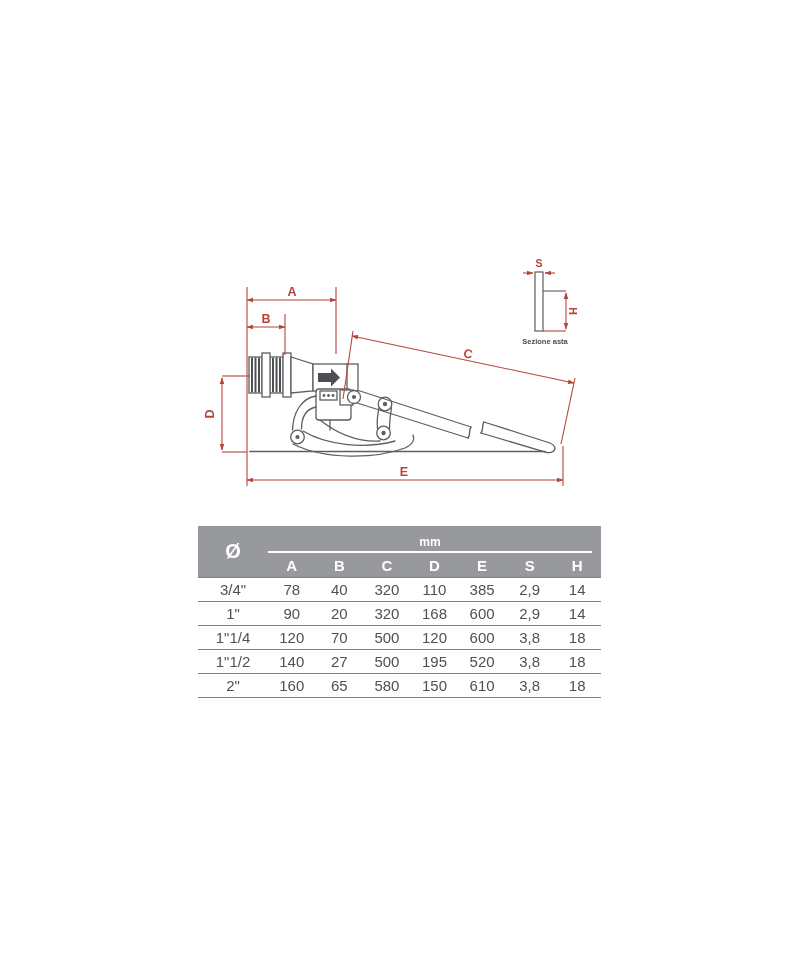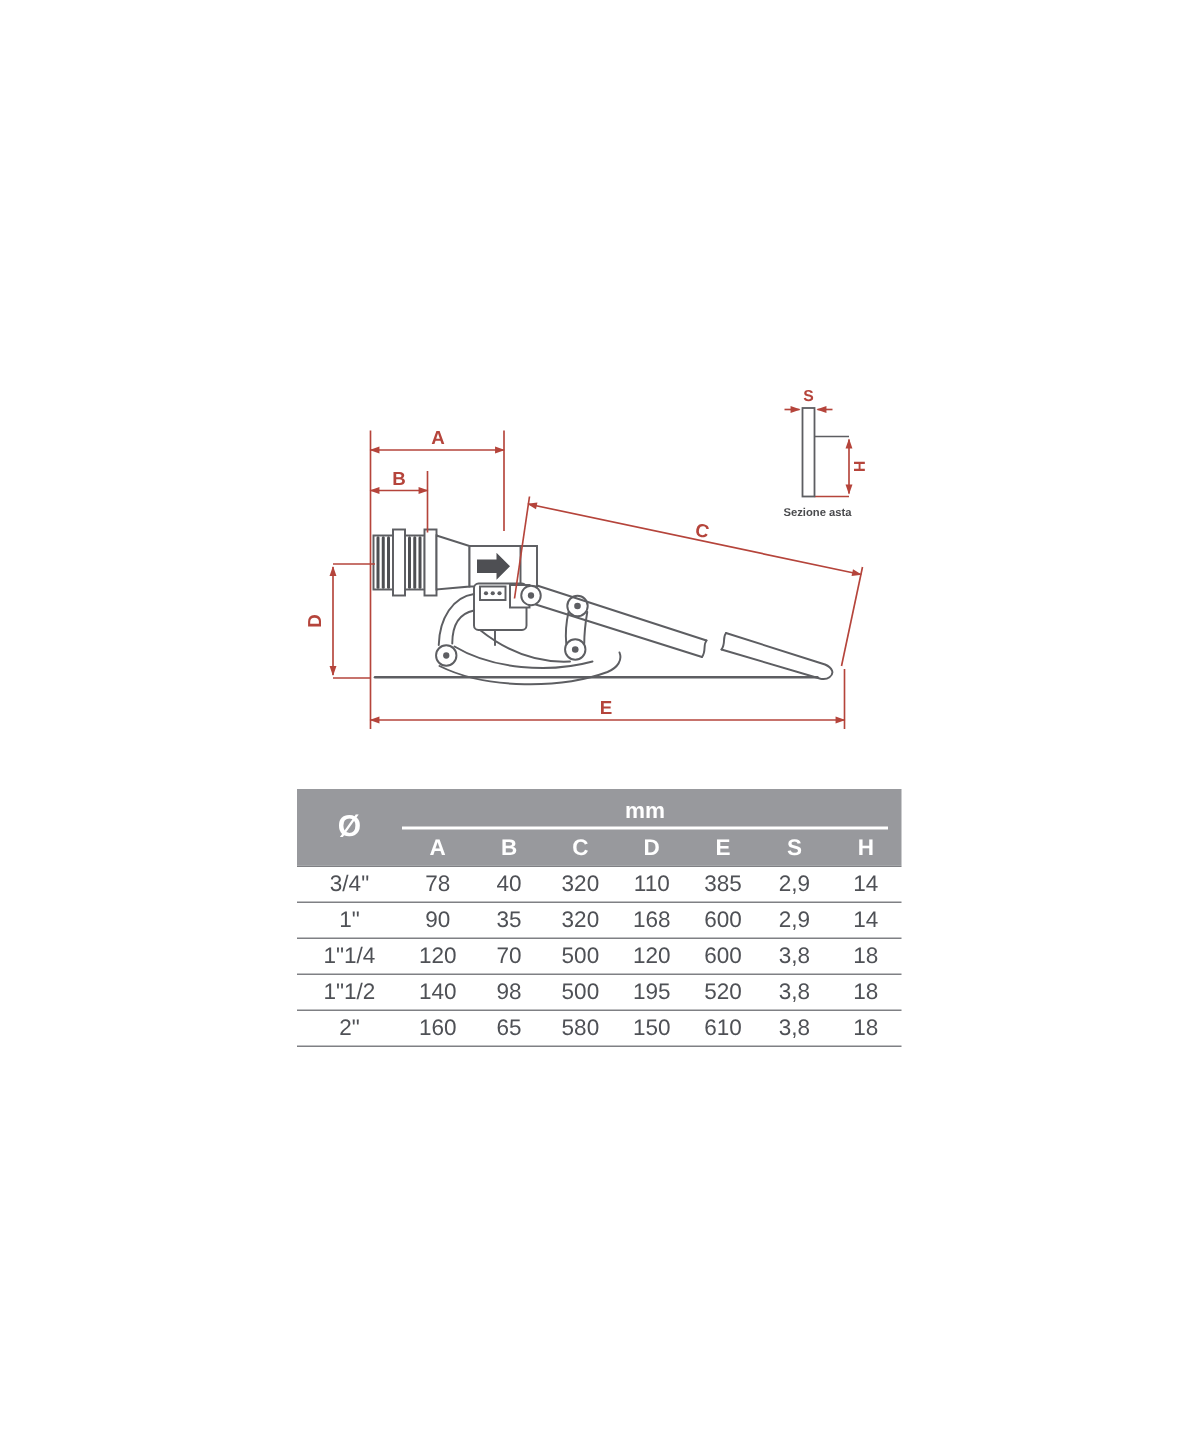--- a/index.html
+++ b/index.html
@@ -10,21 +10,21 @@
   
   .drawing{position:absolute;left:190px;top:248px;width:420px;height:252px;}
   .drawing svg{display:block;}
   
   .spec-table{position:absolute;left:198px;top:526px;width:403px;}
   .tbl-header{display:grid;grid-template-columns:70px 1fr;height:51px;}
   .dia-cell{display:flex;align-items:center;justify-content:center;
     font-size:20px;font-weight:bold;}
   .hdr-right{display:flex;flex-direction:column;}
   .mm-row{height:23px;display:flex;align-items:flex-end;justify-content:center;
-    font-size:15px;font-weight:bold;margin-right:9px;padding-bottom:2px;}
+    font-size:12px;font-weight:bold;margin-right:9px;padding-bottom:2px;}
   .letters-row{flex:1;display:grid;grid-template-columns:repeat(7,1fr);
     align-items:center;font-size:15px;font-weight:bold;}
   .letters-row > div{text-align:center;}
   .tbl-body{font-size:15px;}
   .tbl-row{display:grid;grid-template-columns:70px repeat(7,1fr);height:23px;
     align-items:center;}
   .tbl-row > div{text-align:center;white-space:nowrap;}
 </style>
 </head>
 <body>
@@ -170,41 +170,41 @@
       <div>40</div>
       <div>320</div>
       <div>110</div>
       <div>385</div>
       <div>2,9</div>
       <div>14</div>
     </div>
     <div class="tbl-row" style="border-bottom:1px solid #7f8084;">
       <div>1"</div>
       <div>90</div>
-      <div>35</div>
+      <div>20</div>
       <div>320</div>
       <div>168</div>
       <div>600</div>
       <div>2,9</div>
       <div>14</div>
     </div>
     <div class="tbl-row" style="border-bottom:1px solid #7f8084;">
       <div>1"1/4</div>
       <div>120</div>
       <div>70</div>
       <div>500</div>
       <div>120</div>
       <div>600</div>
       <div>3,8</div>
       <div>18</div>
     </div>
     <div class="tbl-row" style="border-bottom:1px solid #7f8084;">
       <div>1"1/2</div>
       <div>140</div>
-      <div>98</div>
+      <div>27</div>
       <div>500</div>
       <div>195</div>
       <div>520</div>
       <div>3,8</div>
       <div>18</div>
     </div>
     <div class="tbl-row" style="border-bottom:1px solid #7f8084;">
       <div>2"</div>
       <div>160</div>
       <div>65</div>

